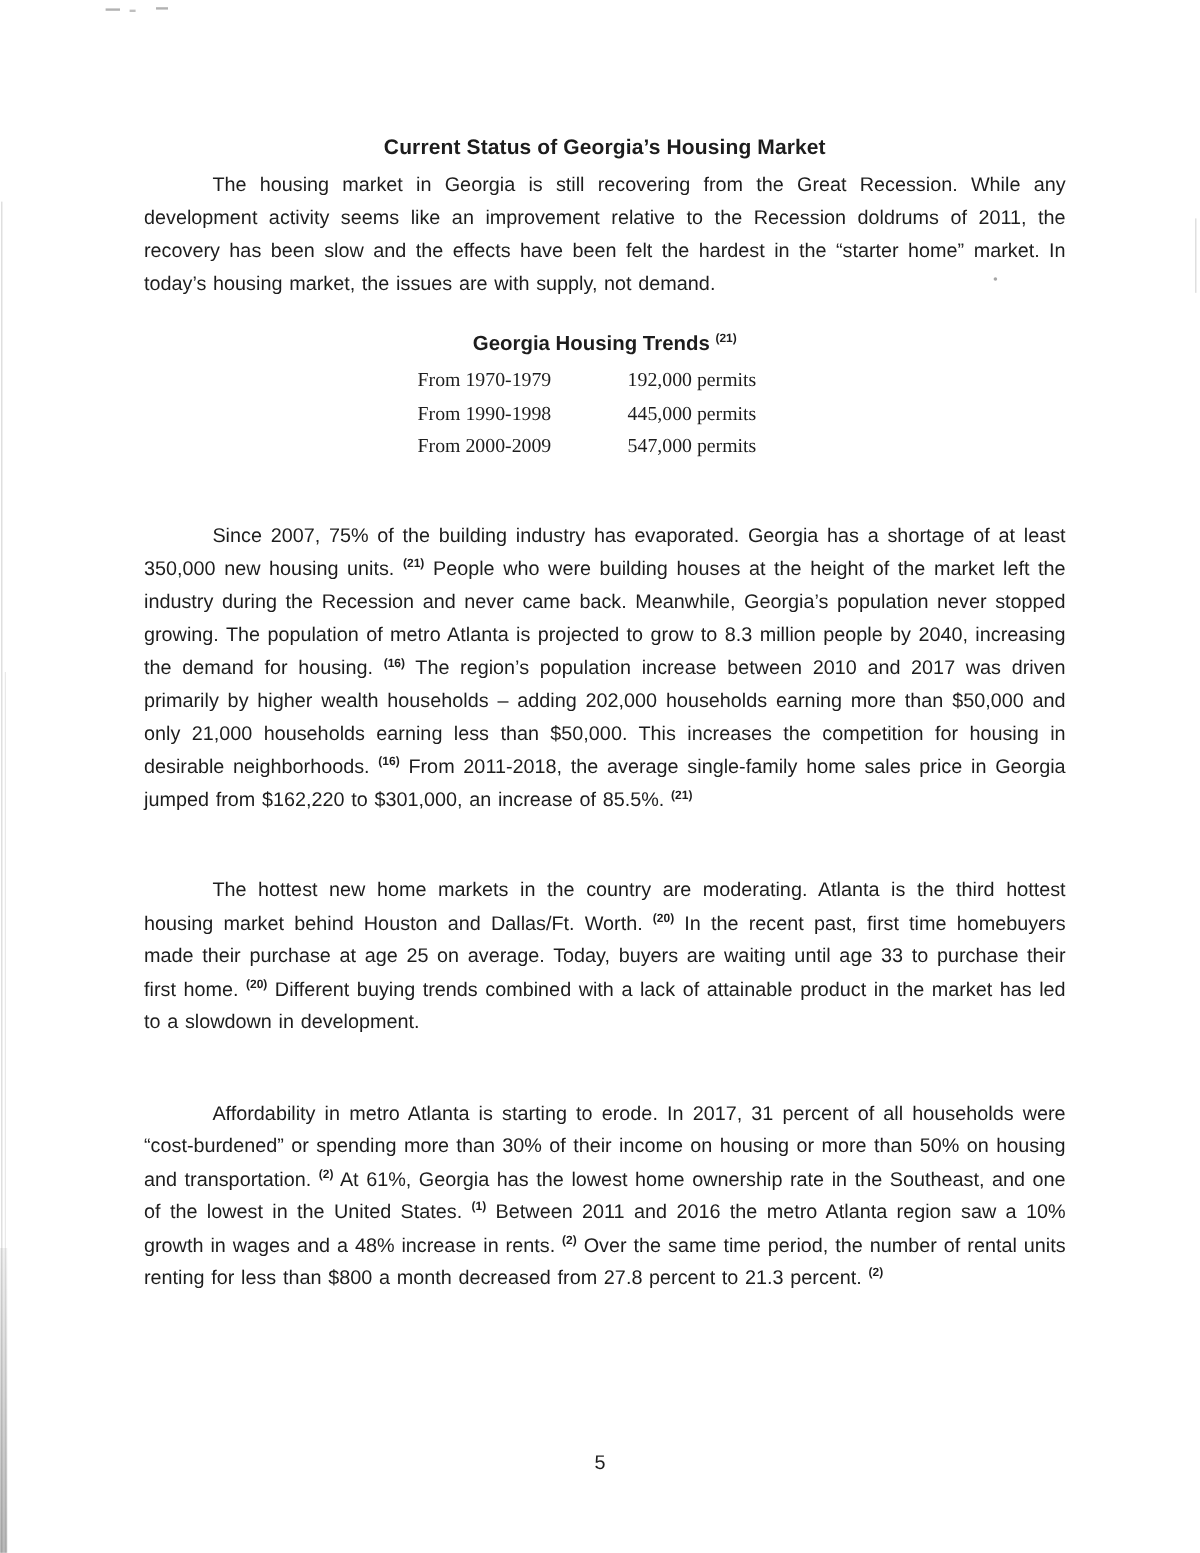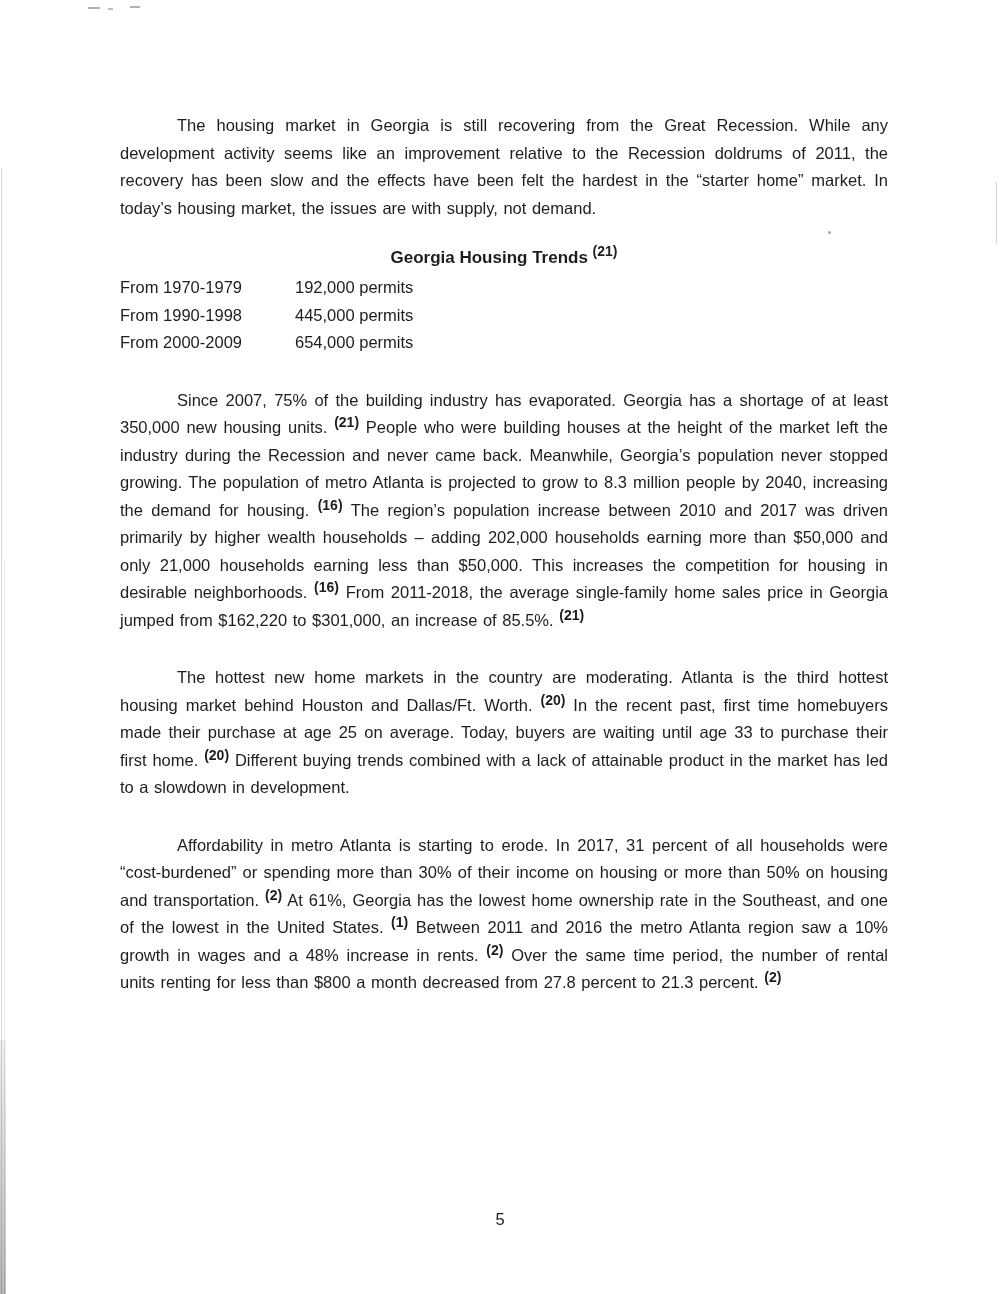--- a/index.html
+++ b/index.html
@@ -24,36 +24,38 @@
     letter-spacing: .1px;
   }
   .body-par {
     font-size: 16.5px;
     line-height: 27.5px;
     text-align: justify;
     text-indent: 57px;
     margin: 0;
     word-spacing: 1px;
   }
-  .par-gap { margin-top: 30px; }
+  .par-gap { margin-top: 48px; }
   sup, .sup {
-    font-size: 14px;
+    font-size: 10px;
     font-weight: bold;
     line-height: 0;
     vertical-align: super;
   }
   .trends-heading {
     font-size: 17px;
     font-weight: bold;
     text-align: center;
     margin: 26px 0 6px 0;
   }
   .trend-table {
+    margin-left: 228px;
     font-size: 16.5px;
     line-height: 27.6px;
+    font-family: Liberation Serif, serif;
   }
   .trend-row { display: flex; }
   .trend-period { width: 175px; }
   .trend-permits { }
   .page-number {
     position: absolute;
     left: 0; top: 1210px;
     width: 1000px;
     text-align: center;
     font-size: 16.5px;
@@ -78,37 +80,38 @@
 <div class="artifact edge-line-2"></div>
 <div class="artifact edge-smudge"></div>
 <div class="artifact top-dash-1"></div>
 <div class="artifact top-dash-2"></div>
 <div class="artifact top-dash-3"></div>
 <div class="artifact right-line"></div>
 <div class="artifact speck"></div>
 
 <div class="content">
 
+  <h1 class="doc-title">Current Status of Georgia’s Housing Market</h1>
 
   <p class="body-par"><span>The housing market in Georgia is still recovering from the Great Recession. While any development activity seems like an improvement relative to the Recession doldrums of 2011, the recovery has been slow and the effects have been felt the hardest in the “starter home” market. In today’s housing market, the issues are with supply, not demand.</span></p>
 
   <h2 class="trends-heading"><span>Georgia Housing Trends </span><sup>(21)</sup></h2>
 
   <div class="trend-table">
       <div class="trend-row">
         <div class="trend-period">From 1970-1979</div>
         <div class="trend-permits">192,000 permits</div>
       </div>
       <div class="trend-row">
         <div class="trend-period">From 1990-1998</div>
         <div class="trend-permits">445,000 permits</div>
       </div>
       <div class="trend-row">
         <div class="trend-period">From 2000-2009</div>
-        <div class="trend-permits">654,000 permits</div>
+        <div class="trend-permits">547,000 permits</div>
       </div>
     </div>
 
   <p class="body-par par-gap"><span>Since 2007, 75% of the building industry has evaporated. Georgia has a shortage of at least 350,000 new housing units. </span><sup>(21)</sup><span> People who were building houses at the height of the market left the industry during the Recession and never came back. Meanwhile, Georgia’s population never stopped growing. The population of metro Atlanta is projected to grow to 8.3 million people by 2040, increasing the demand for housing. </span><sup>(16)</sup><span> The region’s population increase between 2010 and 2017 was driven primarily by higher wealth households – adding 202,000 households earning more than $50,000 and only 21,000 households earning less than $50,000. This increases the competition for housing in desirable neighborhoods. </span><sup>(16)</sup><span> From 2011-2018, the average single-family home sales price in Georgia jumped from $162,220 to $301,000, an increase of 85.5%. </span><sup>(21)</sup></p>
 
   <p class="body-par par-gap"><span>The hottest new home markets in the country are moderating. Atlanta is the third hottest housing market behind Houston and Dallas/Ft. Worth. </span><sup>(20)</sup><span> In the recent past, first time homebuyers made their purchase at age 25 on average. Today, buyers are waiting until age 33 to purchase their first home. </span><sup>(20)</sup><span> Different buying trends combined with a lack of attainable product in the market has led to a slowdown in development.</span></p>
 
   <p class="body-par par-gap"><span>Affordability in metro Atlanta is starting to erode. In 2017, 31 percent of all households were “cost-burdened” or spending more than 30% of their income on housing or more than 50% on housing and transportation. </span><sup>(2)</sup><span> At 61%, Georgia has the lowest home ownership rate in the Southeast, and one of the lowest in the United States. </span><sup>(1)</sup><span> Between 2011 and 2016 the metro Atlanta region saw a 10% growth in wages and a 48% increase in rents. </span><sup>(2)</sup><span> Over the same time period, the number of rental units renting for less than $800 a month decreased from 27.8 percent to 21.3 percent. </span><sup>(2)</sup></p>
 
 </div>

